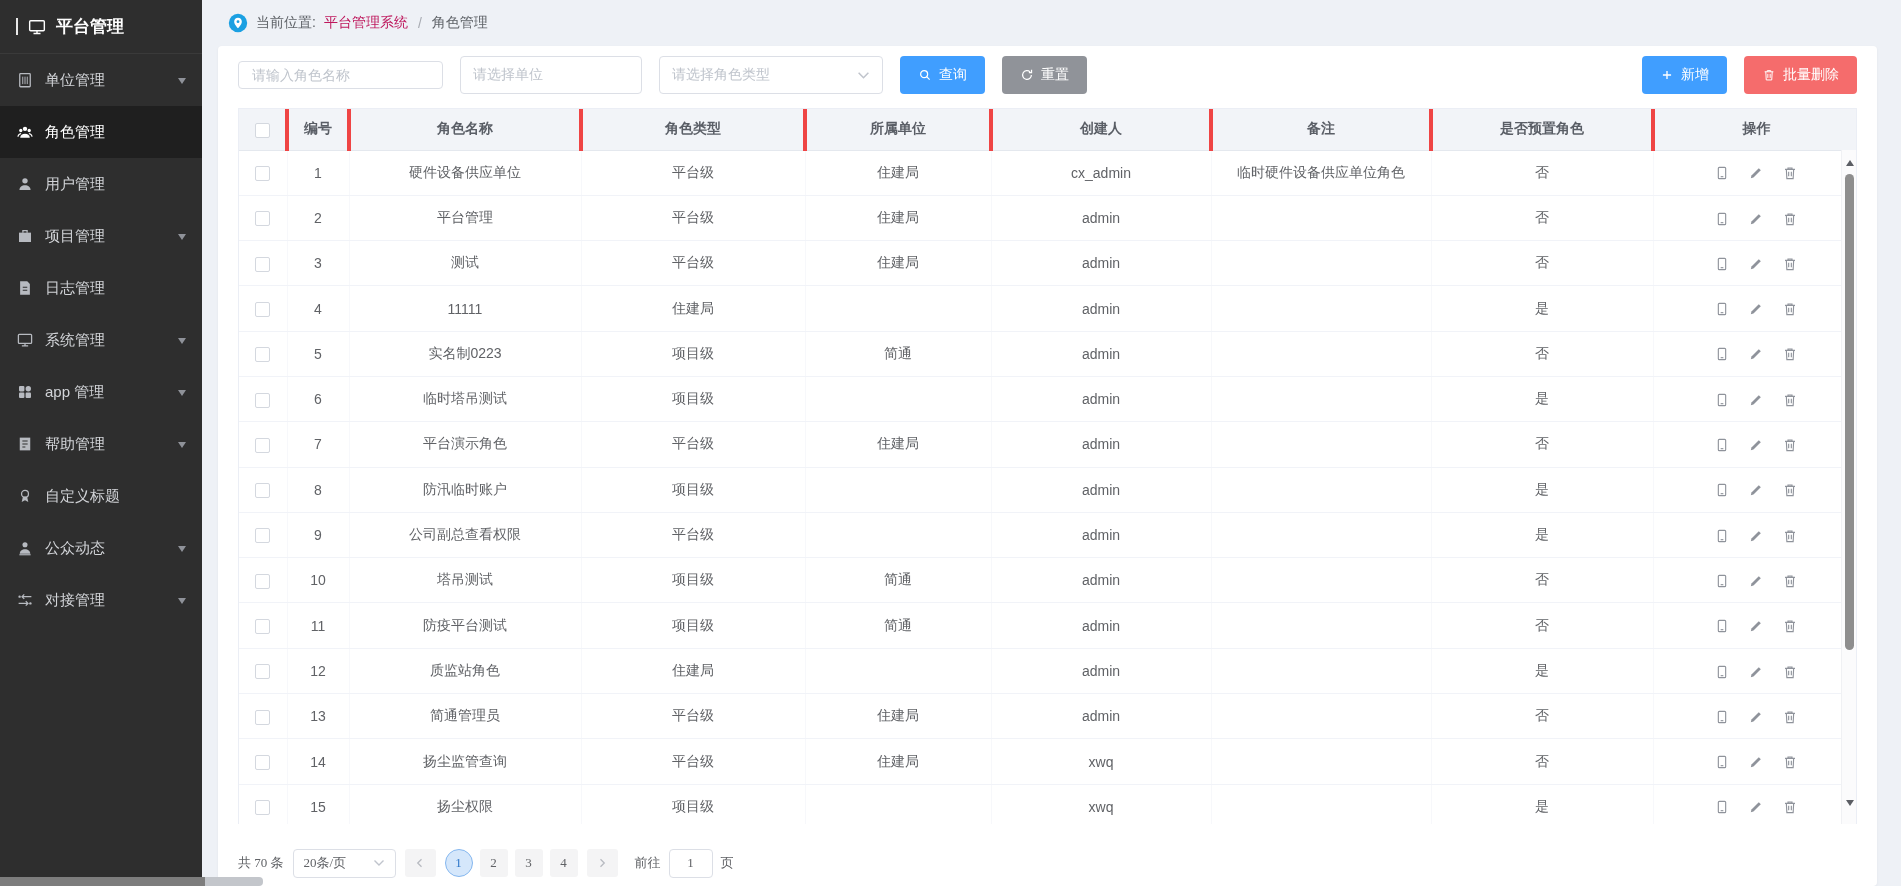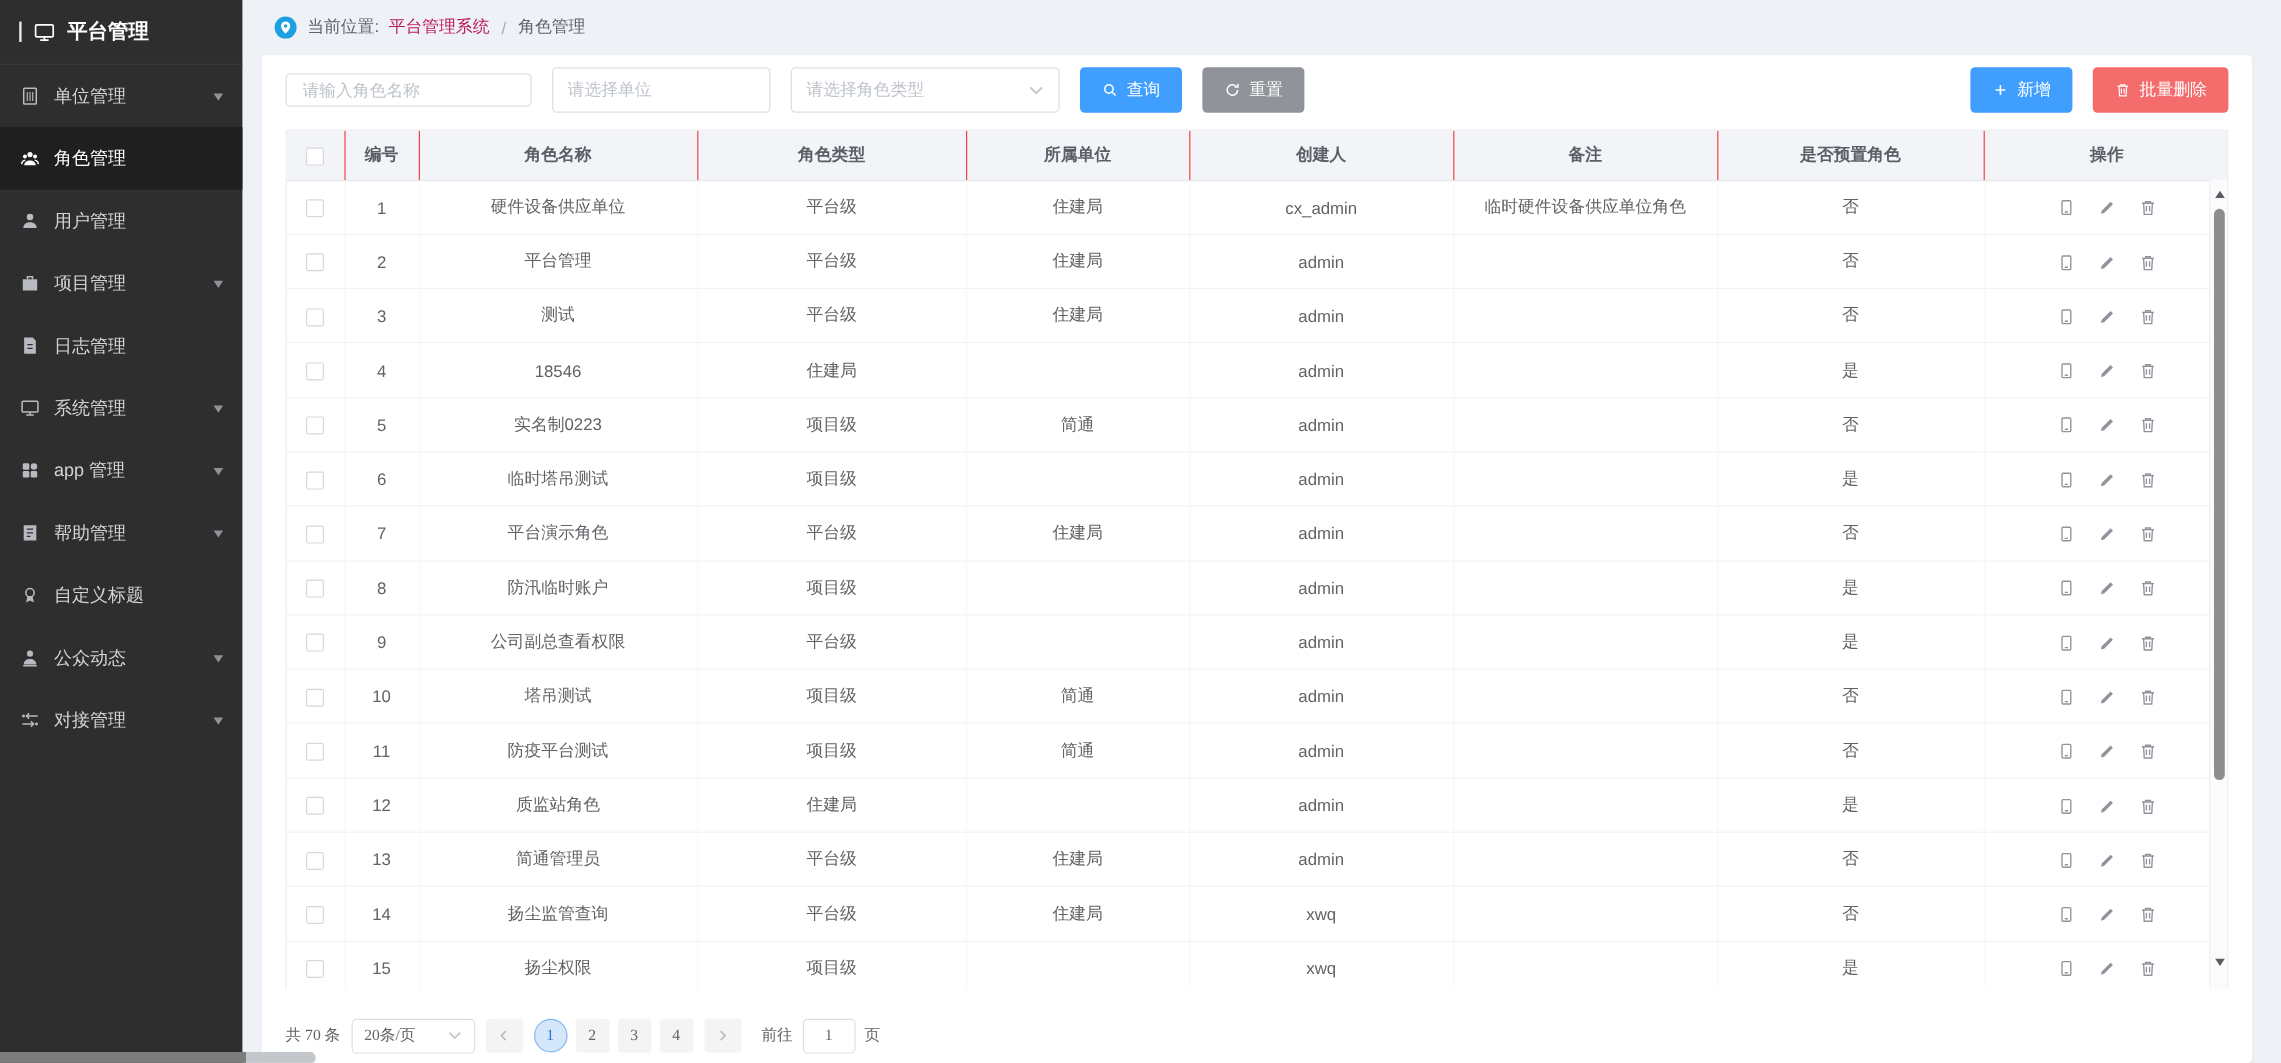--- a/index.html
+++ b/index.html
@@ -34,21 +34,21 @@
   .select.w1 { width:182px; } .select.w2 { width:224px;gap:40px; }
   .select .ic { width:13px; height:9px; color:#c0c4cc; }
   .btn { height:38px; padding:0 18px; border:none; border-radius:4px; color:#fff; font-size:14px; display:inline-flex; align-items:center; gap:7px; cursor:pointer; font-family:inherit; }
   .btn .ic { width:14px; height:14px; color:#fff; }
   .btn-blue { background:#409eff;justify-content:space-between; } .btn-gray { background:#909399;text-align:right; } .btn-red { background:#f56c6c; }
   .spacer { flex:1; }
 
   
   .table-wrap { position:relative; flex:1; border:1px solid #ebeef5; border-bottom:none; overflow:hidden; min-height:0; }
   table { width:100%; border-collapse:collapse; table-layout:fixed; }
-  th { height:41px; background:#f2f4f8; font-size:14px; color:#5a5e66; font-weight:bold; text-align:center; border-bottom:1px solid #e4e8ee; border-right:1px solid #ef4444; }
+  th { height:41px; background:#f2f4f8; font-size:14px; color:#5a5e66; font-weight:bold; text-align:center; border-bottom:1px solid #e4e8ee; border-right:4px solid #ef4444; }
   th:last-child { border-right:none; }
   td { height:45.3px; font-size:14px; color:#606266; text-align:center; border-bottom:1px solid #f1f3f8; border-right:1px solid #f7f8fb; overflow:hidden; white-space:nowrap; }
   td:last-child { border-right:none; }
   .cb { display:inline-block; width:15px; height:15px; border:1px solid #d4d8df; border-radius:2px; background:#fff; vertical-align:middle; cursor:pointer; }
   .ops .ic { width:16px; height:16px; color:#8f939b; margin:0 9px; cursor:pointer; vertical-align:middle; }
 
   .vscroll { position:absolute; top:41px; right:0; bottom:0; width:15px; background:#fbfbfc; border-left:1px solid #f0f1f4; }
   .vthumb { position:absolute; left:3px; width:9px; top:24px; height:476px; border-radius:5px; background:#8e8e8e; cursor:pointer; }
   .varr { position:absolute; left:0; width:15px; text-align:center; }
   .varr span { display:inline-block; width:0; height:0; border:4.5px solid transparent; }
@@ -369,21 +369,21 @@
                     </svg>
                   </span><span class="ic">
                     <svg viewBox="0 0 24 24" fill="none" stroke="currentColor" stroke-width="1.7">
                       <path d="M4.5 6.5h15M9 6.5v-2h6v2M6.5 6.5l.8 14h9.4l.8-14M10 10v7M14 10v7"></path>
                     </svg>
                   </span></td>
               </tr>
               <tr>
                 <td><span class="cb"></span></td>
                 <td>4</td>
-                <td>18546</td>
+                <td>11111</td>
                 <td>住建局</td>
                 <td></td>
                 <td>admin</td>
                 <td></td>
                 <td>是</td>
                 <td class="ops"><span class="ic">
                     <svg viewBox="0 0 24 24" fill="none" stroke="currentColor" stroke-width="1.7">
                       <rect x="6.5" y="3.5" width="11" height="17" rx="1.5"></rect>
                       <path d="M10 17.5h4"></path>
                     </svg>

